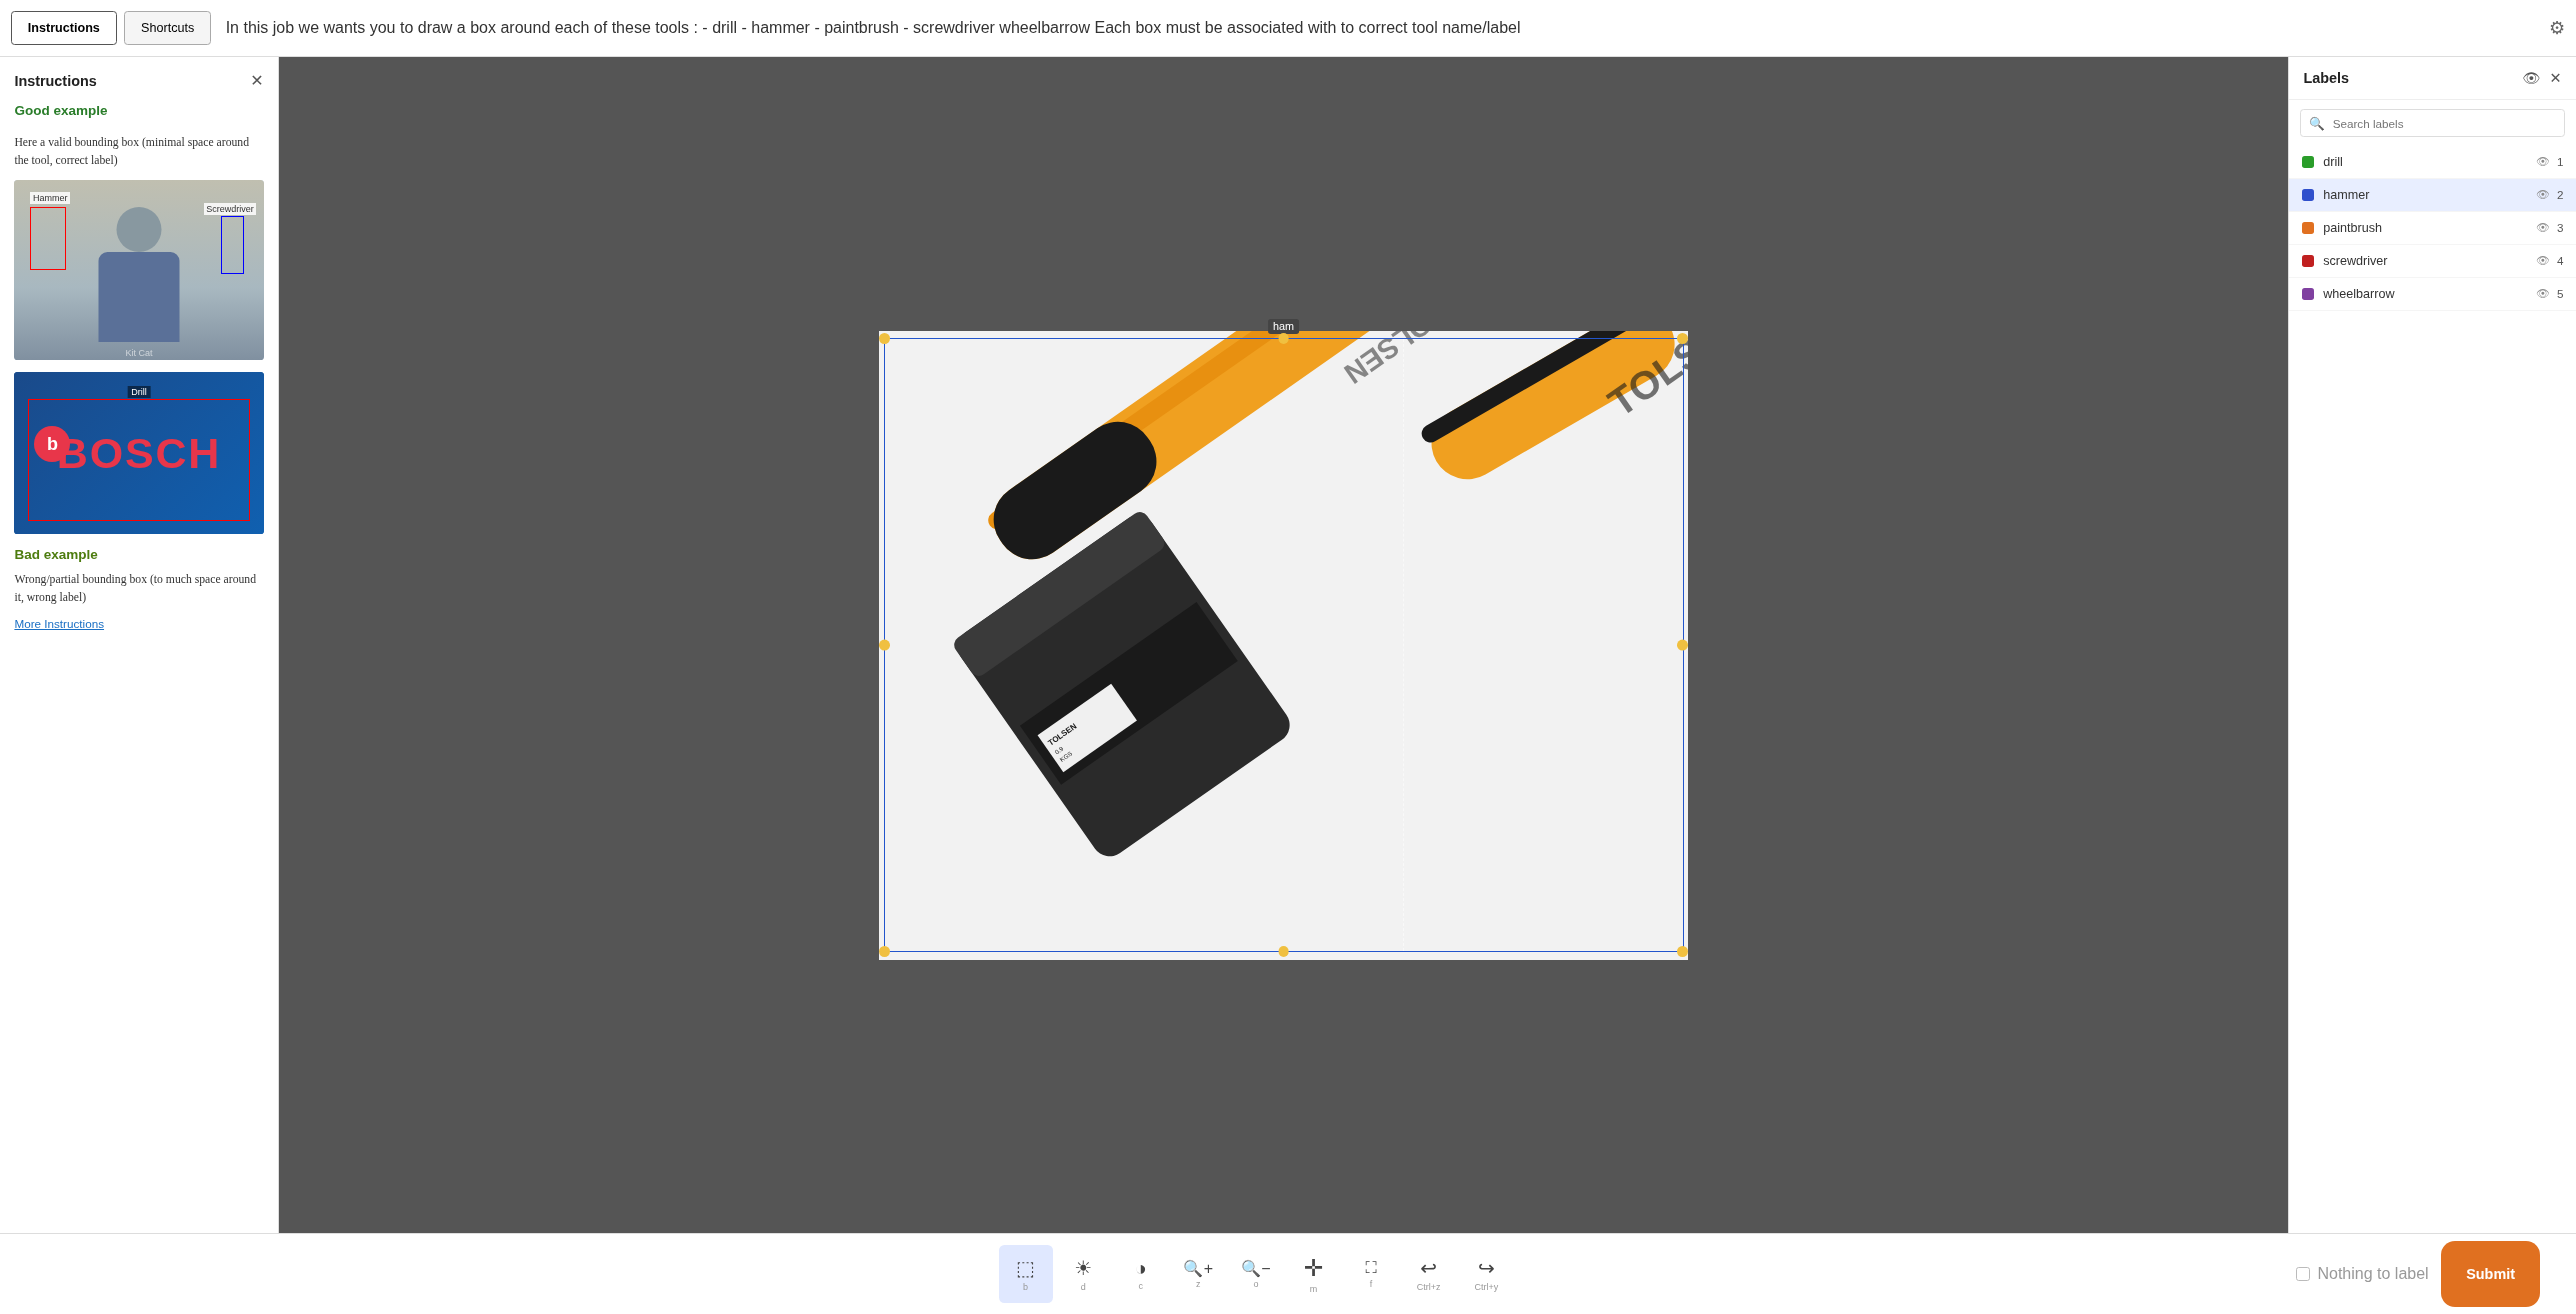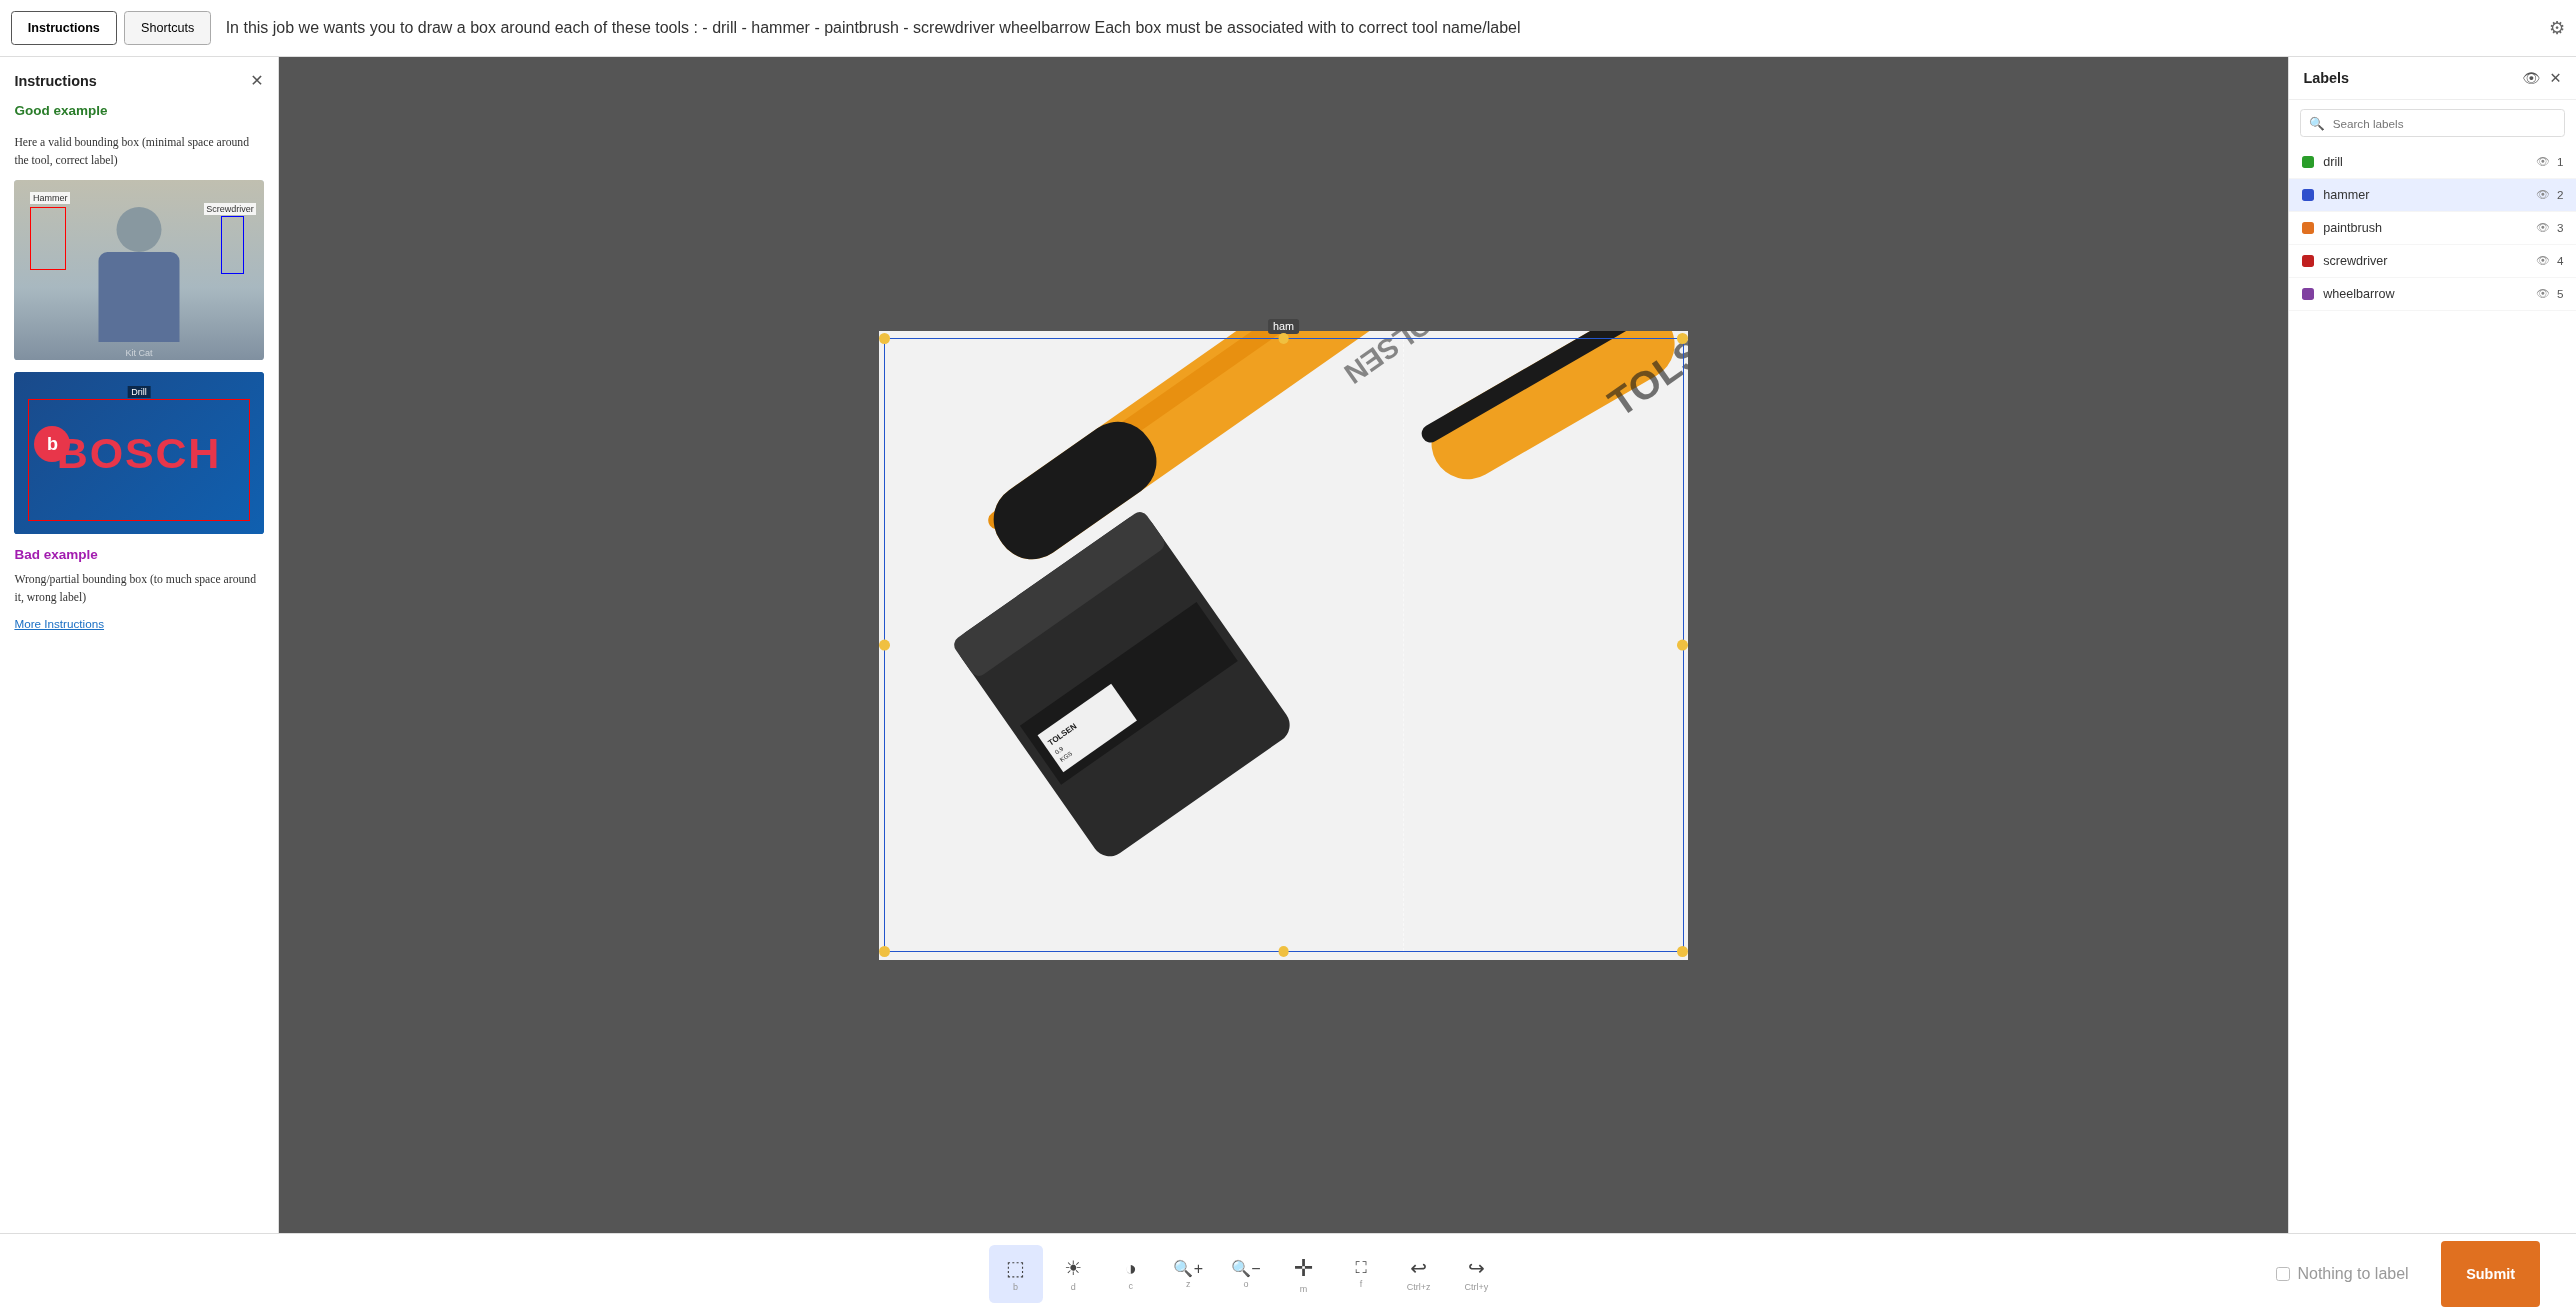--- a/index.html
+++ b/index.html
@@ -100,21 +100,21 @@
     .example-image-2 {
       width: 100%;
       height: 162px;
       background: #2060a0;
       border-radius: 3.6px;
       margin-bottom: 12.6px;
       position: relative;
       overflow: hidden;
     }
     .bad-example-label {
-      color: #a21caf;
+      color: #4d7c0f;
       font-size: 13.5px;
       font-weight: 700;
       margin-bottom: 9px;
     }
     .more-instructions-link {
       color: #1a6fc4;
       text-decoration: underline;
       cursor: pointer;
       font-size: 11.7px;
     }
@@ -322,26 +322,25 @@
       height: 14.4px;
       border: 0.9px solid #bbb;
       border-radius: 2.7px;
       background: #fff;
       cursor: pointer;
     }
     .submit-btn {
       background: #e07020;
       color: #fff;
       border: none;
-      border-radius: 4px;
+      border-radius: 14px;
       padding: 25px 25px;
       font-size: 14.4px;
       font-weight: 600;
       cursor: pointer;
-      margin-left: 20px;
     }
 
     
     .hammer-container {
       position: relative;
       width: 100%;
       height: 100%;
       background: #f5f5f5;
     }
 

